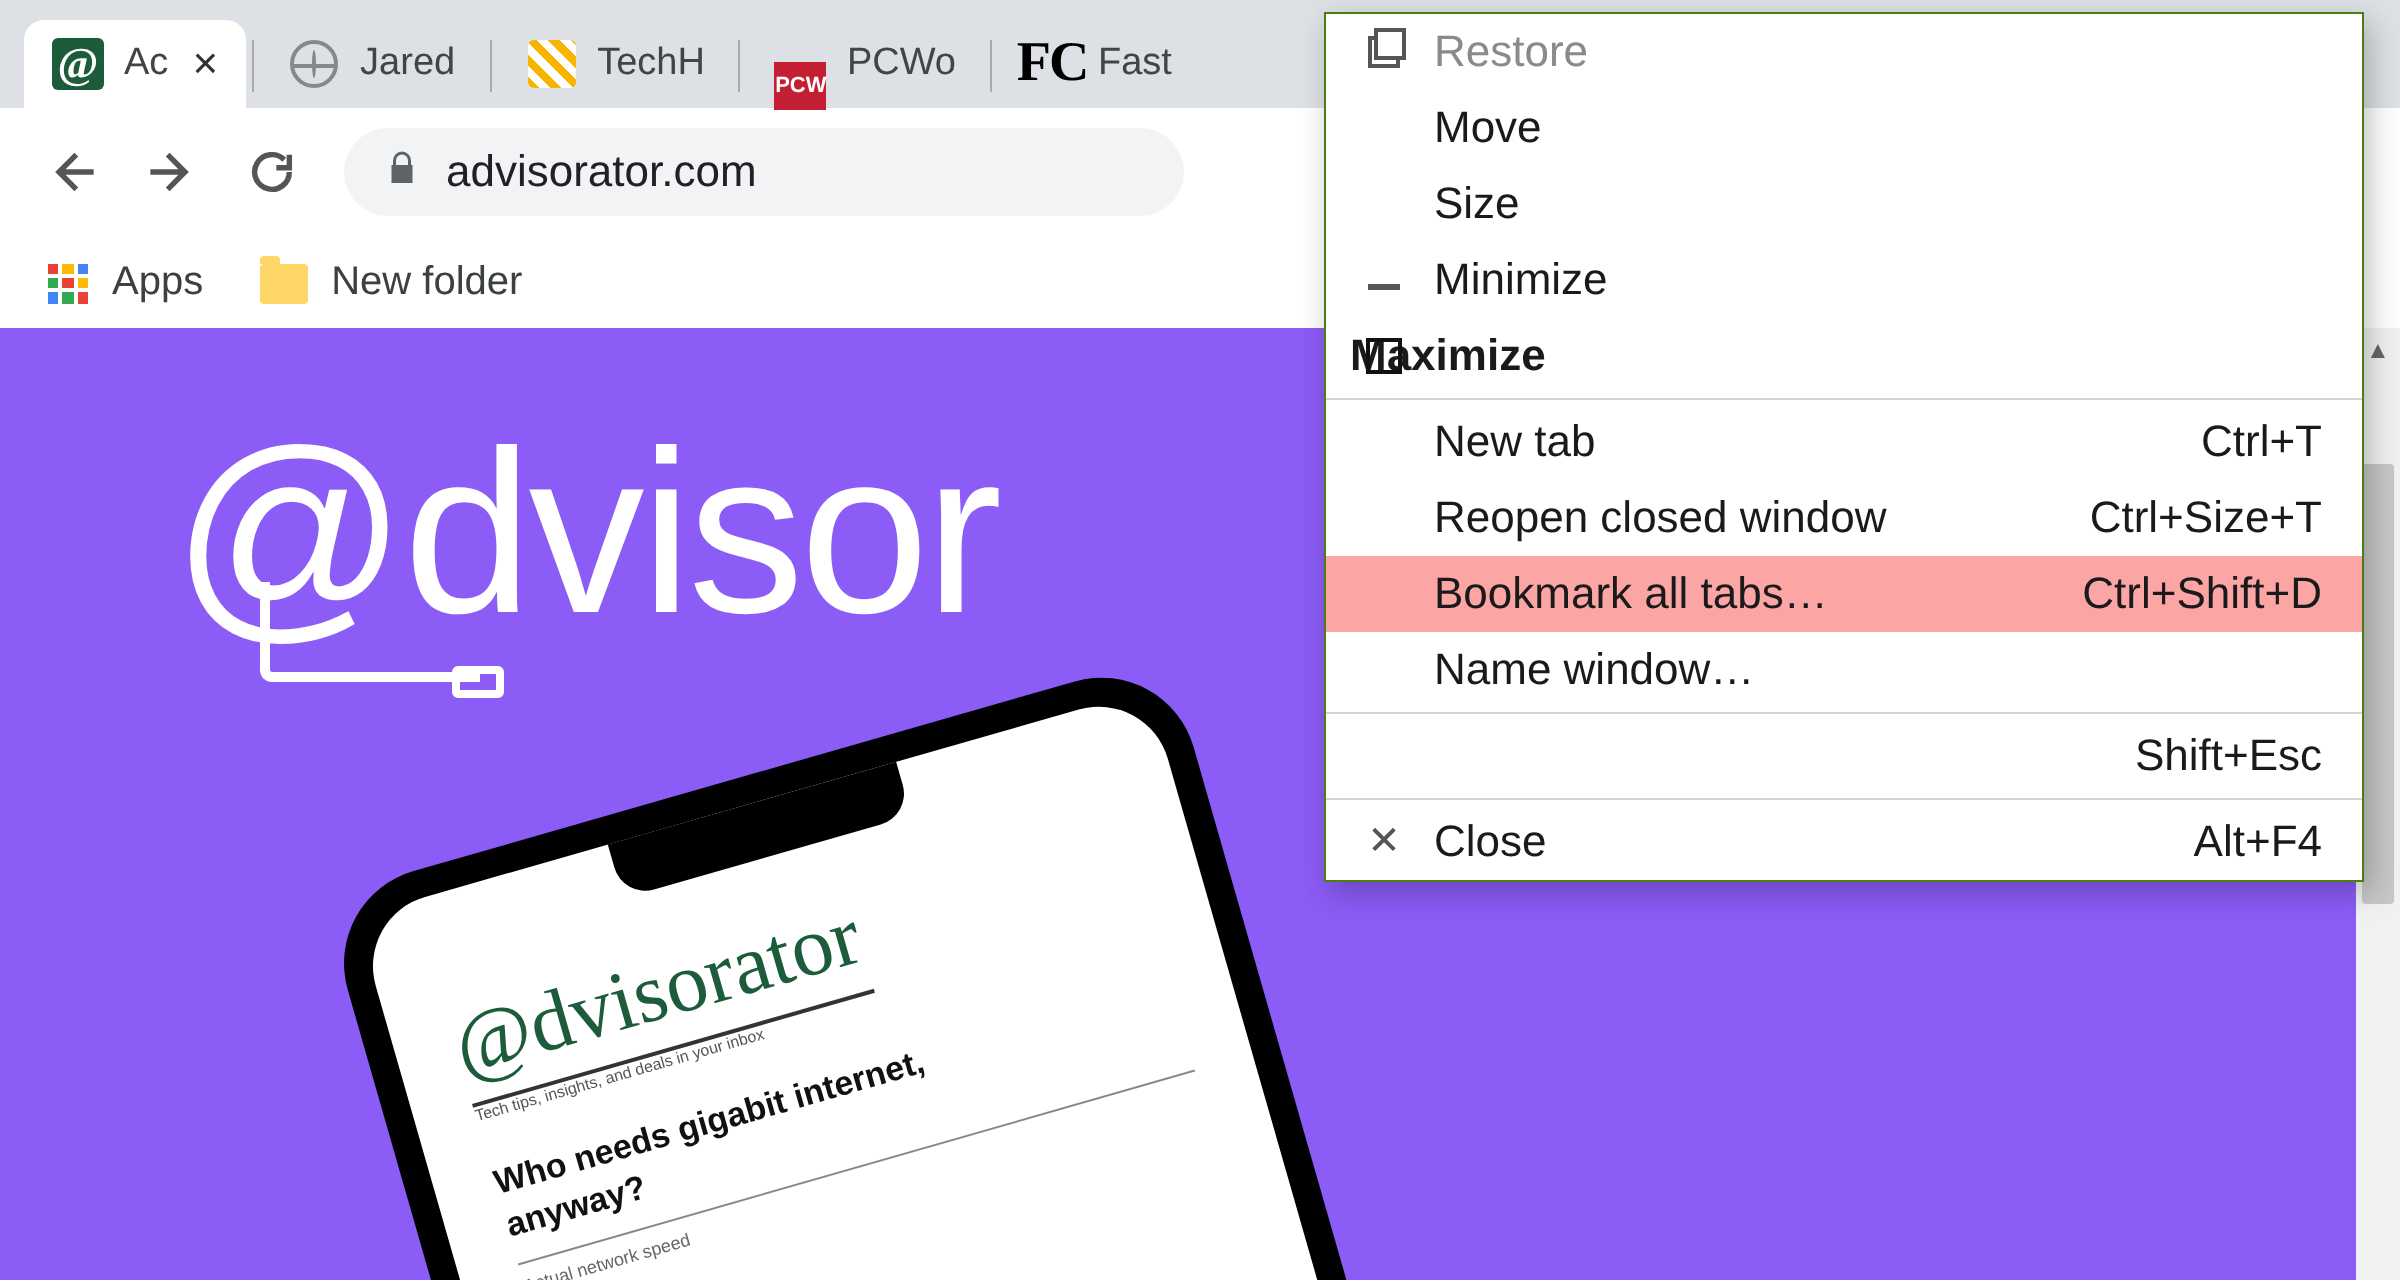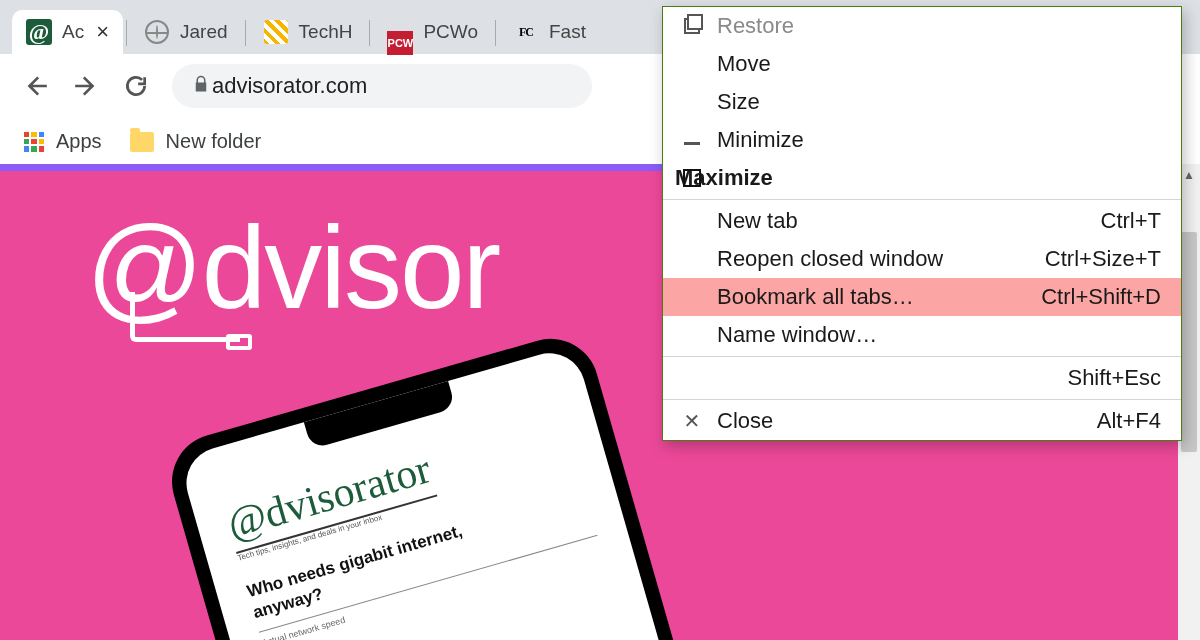--- a/index.html
+++ b/index.html
@@ -13,44 +13,44 @@
   .tab .close { margin-left:12px; font-size:22px; color:#333; }
   .sep { width:1px; height:26px; background:#aaa; margin:0 3px 8px 3px; }
 
   
   .fav-adv { background:#1d5c3a; color:#fff; width:26px; height:26px; border-radius:3px; font-family:serif; font-size:22px; font-weight:bold; display:flex; align-items:center; justify-content:center; }
   .fav-globe { width:24px; height:24px; border:2px solid #888; border-radius:50%; position:relative; }
   .fav-globe::before { content:""; position:absolute; inset:3px 9px; border:1.5px solid #888; border-radius:50%; }
   .fav-globe::after { content:""; position:absolute; left:0; right:0; top:50%; height:1.5px; background:#888; }
   .fav-tech { width:24px; height:24px; background:repeating-linear-gradient(45deg,#f7b500 0 4px,#fff 4px 8px); border-radius:3px; }
   .fav-pcw { width:28px; height:24px; background:#c41e33; color:#fff; font-size:11px; font-weight:bold; display:flex; align-items:center; justify-content:center;margin-top:21px; }
-  .fav-fc { font-family:serif; font-weight:bold; color:#000; font-size:12px; letter-spacing:-1px; }
+  .fav-fc { font-family:serif; font-weight:bold; color:#000; font-size:28px; letter-spacing:-1px; }
 
   
   .toolbar { height:64px; background:#fff; display:flex; align-items:center; padding:0 22px; gap:22px; }
   .navbtn { width:28px; height:28px; display:flex; align-items:center; justify-content:center; }
   .navbtn svg { stroke:#555; stroke-width:2.5; fill:none; }
-  .addrbar { flex:0 0 420px; height:44px; background:#f1f3f4; border-radius:22px; display:flex; align-items:center; padding:0 20px; gap:2px; }
+  .addrbar { flex:0 0 420px; height:44px; background:#f1f3f4; border-radius:22px; display:flex; align-items:center; padding:0 20px; gap:13px; }
   .lock svg { fill:#5f6368; }
   .url { font-size:22px; color:#202124; }
 
   
   .bmbar { height:46px; background:#fff; border-top:1px solid #fff; display:flex; align-items:center; padding:0 24px; gap:28px; }
   .bm-item { display:flex; align-items:center; gap:12px; font-size:20px; color:#3c4043; }
   .apps-icon { width:20px; height:20px; display:grid; grid-template:repeat(3,1fr)/repeat(3,1fr); gap:2px; }
   .apps-icon span:nth-child(1){background:#ea4335;} .apps-icon span:nth-child(2){background:#fbbc04;}
   .apps-icon span:nth-child(3){background:#4285f4;} .apps-icon span:nth-child(4){background:#34a853;}
   .apps-icon span:nth-child(5){background:#ea4335;} .apps-icon span:nth-child(6){background:#fbbc04;}
   .apps-icon span:nth-child(7){background:#4285f4;} .apps-icon span:nth-child(8){background:#34a853;}
   .apps-icon span:nth-child(9){background:#ea4335;}
   .folder-icon { width:24px; height:20px; background:#ffd768; border-radius:2px; position:relative; }
   .folder-icon::before { content:""; position:absolute; top:-4px; left:0; width:10px; height:4px; background:#ffd768; border-radius:2px 2px 0 0; }
 
   
-  .content { position:absolute; top:164px; left:0; right:0; bottom:0; background:#ec4899; overflow:hidden; border-top:7px solid #8b5cf6; }
+  .content { position:absolute; top:164px; left:0; right:0; bottom:0; background:#8b5cf6; overflow:hidden; border-top:5px solid #8b5cf6; }
   .logo { color:#fff; font-family:Georgia,serif; font-size:116px; letter-spacing:-2px; position:absolute; top:30px; left:86px; }
   .logo .tail { position:absolute; left:44px; bottom:-6px; width:110px; height:50px; border:5px solid #fff; border-top:none; border-right:none; border-radius:0 0 0 6px; }
   .logo .plug { position:absolute; left:140px; bottom:-14px; width:26px; height:16px; border:4px solid #fff; border-radius:3px; }
   .phone { position:absolute; bottom:-160px; left:210px; width:440px; height:420px; background:#000; border-radius:48px; transform:rotate(-16deg); padding:14px; }
   .phone-screen { width:100%; height:100%; background:#fff; border-radius:36px; padding:54px 30px 0 30px; }
   .phone-notch { position:absolute; top:14px; left:50%; transform:translateX(-50%); width:150px; height:28px; background:#000; border-radius:0 0 16px 16px; }
   .phone-logo { font-family:Georgia,serif; color:#1d5c3a; font-size:42px; border-bottom:2px solid #333; padding-bottom:4px; display:inline-block; }
   .phone-sub  { font-size:8px; color:#555; display:block; }
   .phone-headline { margin-top:20px; font-weight:bold; font-size:17px; color:#111; line-height:1.3; border-bottom:1px solid #888; padding-bottom:8px; }
   .phone-small { font-size:9px; color:#666; margin-top:6px; }

